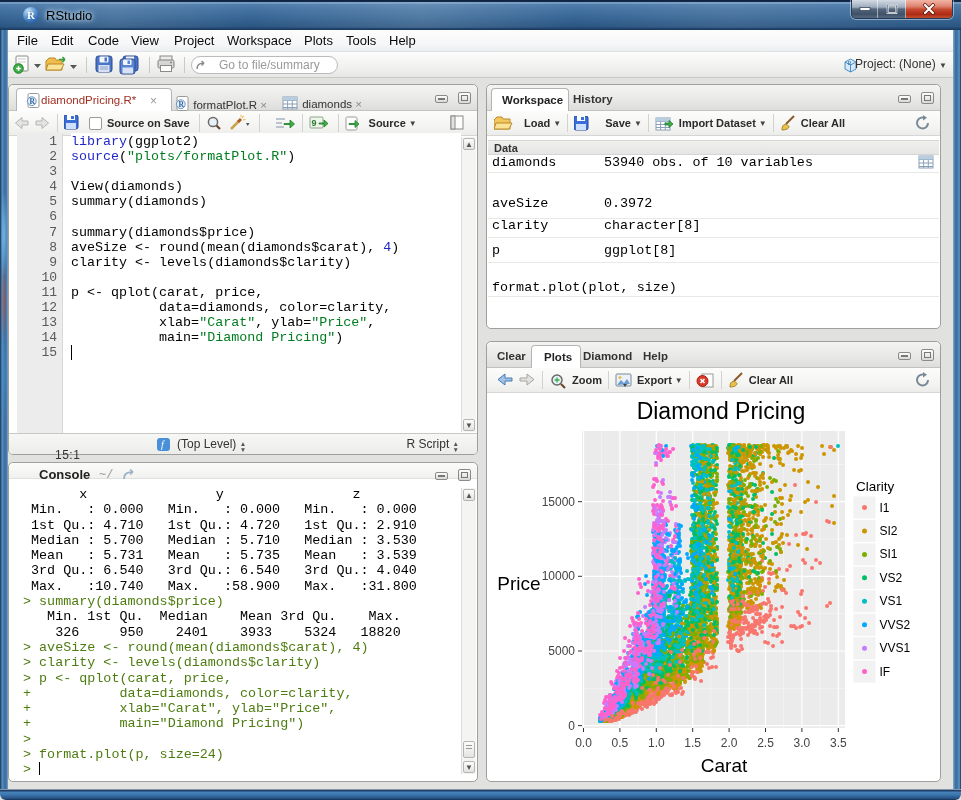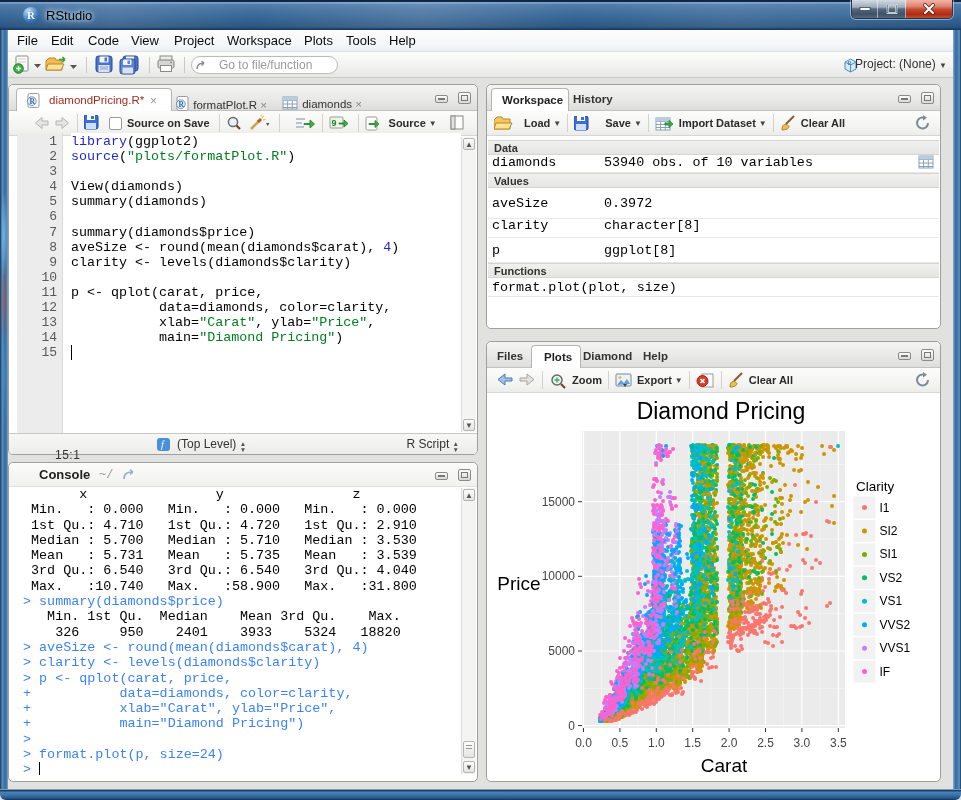--- a/index.html
+++ b/index.html
@@ -60,21 +60,21 @@
 #code{position:absolute;left:62px;top:48px;right:16px;bottom:21px;background:#fff;overflow:hidden;
  font-family:"Liberation Mono",monospace;font-size:13.35px;line-height:15.1px;padding:1px 0 0 0;white-space:pre}
 .kw{color:#2228c8}.st{color:#007d1f}.nu{color:#2228c8}
 #srcstatus{position:absolute;left:0;right:0;bottom:0;height:21px;border-top:1px solid #c8c8c6;
  background:linear-gradient(180deg,#f7f7f5 0,#ececea 100%);font-size:12px;color:#333;border-radius:0 0 4px 4px}
 .vscroll{position:absolute;right:1px;width:15px;background:#f4f4f2;border-left:1px solid #dcdcda}
 .varrow{position:absolute;left:1px;width:12px;height:12px;background:linear-gradient(#fdfdfd,#e3e3e1);border:1px solid #b5b5b3;border-radius:2px;color:#555;font-size:8px;line-height:11px;text-align:center}
 
 #console-content{position:absolute;left:0;top:24px;right:16px;bottom:6px;overflow:hidden;
  font-family:"Liberation Mono",monospace;font-size:13.4px;line-height:15.3px;white-space:pre;padding-left:14px;color:#000}
-.cmd{color:#3b82f6}
+.cmd{color:#4d7c0f}
 
 .wsec{position:absolute;left:1px;right:1px;height:15px;background:linear-gradient(180deg,#f0f0ee,#e5e5e3);
  border-bottom:1px solid #d5d5d3;border-top:1px solid #d5d5d3;font-size:11px;font-weight:bold;color:#333;padding:1px 0 0 6px}
 .wrow{position:absolute;left:1px;right:1px;border-bottom:1px solid #e8e8e6;font-family:"Liberation Mono",monospace;font-size:13.4px;color:#000}
 .wname{position:absolute;left:4px;top:50%;transform:translateY(-50%)}
 .wval{position:absolute;left:116px;top:50%;transform:translateY(-50%)}
 </style></head>
 <body>
 
 <div id="titlebar" class="abs">
@@ -153,41 +153,41 @@
  </g>
  <rect x="141" y="5" width="1" height="16" fill="#c9c9c7"></rect>
  <g transform="translate(150,4)">
   <rect x="2" y="0" width="12" height="5" fill="#ececea" stroke="#8a8a88"></rect>
   <rect x="0" y="4" width="16" height="8" rx="1.5" fill="#d6d6d4" stroke="#808080"></rect>
   <circle cx="13" cy="6.5" r="1" fill="#8a8a88"></circle>
   <rect x="2.5" y="9.5" width="11" height="6" fill="#fdfdfd" stroke="#8a8a88"></rect>
  </g>
  <rect x="176" y="5" width="1" height="16" fill="#c9c9c7"></rect>
 </svg>
-<div id="searchbox" class="abs">Go to file/function</div>
+<div id="searchbox" class="abs">Go to file/summary</div>
 <svg class="abs" style="left:196px;top:60px" width="14" height="11">
     <path d="M1 9 C1 4 4 3 8 3 M8 3 L5.5 1 M8 3 L5.5 5.5" stroke="#8a8a88" stroke-width="1.5" fill="none"></path>
   </svg>
 <svg class="abs" style="left:843px;top:58px" width="15" height="15">
     <path d="M7.5 1 L13 4 v7 L7.5 14 L2 11 V4 Z" fill="#d7e9f8" stroke="#4a90c4"></path>
     <path d="M2 4 L7.5 7 L13 4 M7.5 7 v7" stroke="#4a90c4" fill="none"></path>
     <text x="4.8" y="6.5" font-size="6" fill="#2a6aa4" font-family="Liberation Serif">R</text>
   </svg>
 <div id="projsel" class="abs">Project: (None) <span style="font-size:8px;color:#444">▼</span></div>
 
 <div class="pane" style="left:8px;top:84px;width:470px;height:371px">
 
 <div class="tabstrip">
  <div class="tab" style="left:7px;width:156px">
   <svg style="position:absolute;left:8px;top:4px" width="16" height="16">
           <rect x="3" y="0.5" width="11" height="14" rx="1.5" fill="#fff" stroke="#9a9a98"></rect>
           <circle cx="6.8" cy="8.2" r="4.4" fill="#e4eef8" stroke="#6a94c4"></circle>
           <text x="4.6" y="11" font-size="7.5" font-weight="bold" fill="#3a66a0" font-family="Liberation Serif">R</text>
         </svg>
-  <span class="tabtxt" style="left:32px;color:#a32f23">diamondPricing.R*</span>
+  <span class="tabtxt" style="left:24px;color:#a32f23">diamondPricing.R*</span>
   <span class="tabtxt" style="left:133px;color:#999;font-size:12px">×</span>
  </div>
  <div class="itab" style="left:165px">
   <svg style="position:relative;top:3px" width="16" height="16">
           <rect x="3" y="0.5" width="11" height="14" rx="1.5" fill="#fff" stroke="#9a9a98"></rect>
           <circle cx="6.8" cy="8.2" r="4.4" fill="#e4eef8" stroke="#6a94c4"></circle>
           <text x="4.6" y="11" font-size="7.5" font-weight="bold" fill="#3a66a0" font-family="Liberation Serif">R</text>
         </svg>
   formatPlot.R <span style="color:#888">×</span></div>
  <div class="itab" style="left:273px">
@@ -199,21 +199,21 @@
   diamonds <span style="color:#888">×</span></div>
  <div class="panebtns">
         <div class="pminb">
           <i></i>
         </div>
         <div class="pmaxb">
           <i></i>
         </div>
       </div>
 </div>
-<div class="ptool" style="top:26px;height:25px;display:flex;align-items:center;padding-left:24px">
+<div class="ptool" style="top:26px;height:25px;display:flex;align-items:center;padding-left:4px">
  <svg width="17" height="16">
         <path d="M15 10 H9 V13.5 L2.5 8 9 2.5 V6 H15 z" fill="#e4e4e2" stroke="#b5b5b3"></path>
       </svg>
  <svg width="17" height="16" style="margin-left:4px">
         <path d="M2 10 H8 V13.5 L14.5 8 8 2.5 V6 H2 z" fill="#e4e4e2" stroke="#b5b5b3"></path>
       </svg>
  <div class="tsep"></div>
  <svg width="16" height="16">
         <rect x="0" y="0" width="14" height="14" rx="2" fill="#3a6fd8" stroke="#24499c"></rect>
         <rect x="3" y="0" width="8" height="5" fill="#fff"></rect>
@@ -285,21 +285,21 @@
  <svg style="position:absolute;left:148px;top:4px" width="13" height="13">
         <rect width="13" height="13" rx="3" fill="#4a90d9"></rect>
         <text x="4" y="10" font-size="10" fill="#fff" font-family="Liberation Serif" font-style="italic">f</text>
       </svg>
  <span style="position:absolute;left:168px;top:3px">(Top Level) <span style="display:inline-flex;flex-direction:column;font-size:6.5px;line-height:5px;vertical-align:2px;color:#555">▲<span style="margin-top:1px">▼</span></span></span>
  <span style="position:absolute;right:18px;top:3px">R Script <span style="display:inline-flex;flex-direction:column;font-size:6.5px;line-height:5px;vertical-align:2px;color:#555">▲<span style="margin-top:1px">▼</span></span></span>
 </div>
 </div>
 
 <div class="pane" style="left:8px;top:462px;width:470px;height:320px">
- <div style="position:absolute;left:0;top:0;right:0;height:24px;background:linear-gradient(180deg,#fbfbfa,#f1f1ef);border-bottom:1px solid #e0e0de;border-radius:5px 5px 0 0">
+ <div style="position:absolute;left:0;top:0;right:0;height:16px;background:linear-gradient(180deg,#fbfbfa,#f1f1ef);border-bottom:1px solid #e0e0de;border-radius:5px 5px 0 0">
   <span style="position:absolute;left:30px;top:4px;font-size:13px;font-weight:bold;color:#222">Console</span>
   <span style="position:absolute;left:90px;top:5px;font-size:12px;color:#999;font-family:'Liberation Mono'">~/</span>
   <svg style="position:absolute;left:114px;top:6px" width="16" height="12">
         <path d="M1 10 C1 4 5 3 10 3 M10 3 L7 .5 M10 3 L7 5.5" stroke="#9ab0c4" stroke-width="1.6" fill="none"></path>
       </svg>
   <div class="panebtns" style="top:6px">
         <div class="pminb">
           <i></i>
         </div>
         <div class="pmaxb">
@@ -390,43 +390,41 @@
  <div class="wsec" style="top:55px">Data</div>
  <div class="wrow" style="top:67px;height:21px">
       <span class="wname">diamonds</span>
       <span class="wval">53940 obs. of 10 variables</span>
       <svg style="position:absolute;right:4px;top:3px" width="17" height="15">
         <rect x="1" y="1" width="14" height="12" fill="#fff" stroke="#8aa0b8"></rect>
         <path d="M1 4.5h14M1 8h14M1 11.5h14M5.6 1v12M10.3 1v12" stroke="#8aa0b8"></path>
         <rect x="1" y="1" width="14" height="3.5" fill="#b9cde0"></rect>
       </svg>
     </div>
- <div class="wsec" style="top:88px">Values</div>
  <div class="wrow" style="top:103px;height:31px">
       <span class="wname">aveSize</span>
       <span class="wval">0.3972</span>
     </div>
  <div class="wrow" style="top:128px;height:25px">
       <span class="wname">clarity</span>
       <span class="wval">character[8]</span>
     </div>
  <div class="wrow" style="top:153px;height:25px">
       <span class="wname">p</span>
       <span class="wval">ggplot[8]</span>
     </div>
- <div class="wsec" style="top:178px">Functions</div>
  <div class="wrow" style="top:193px;height:19px">
       <span class="wname">format.plot(plot, size)</span>
       <span class="wval"></span>
     </div>
 </div>
 
 <div class="pane" style="left:486px;top:341px;width:455px;height:441px">
  <div class="tabstrip">
-  <div class="itab" style="left:10px;font-weight:bold">Files</div>
+  <div class="itab" style="left:10px;font-weight:bold">Clear</div>
   <div class="tab" style="left:44px;width:50px">
         <span class="tabtxt" style="left:12px;font-weight:bold;color:#222">Plots</span>
       </div>
   <div class="itab" style="left:96px;font-weight:bold">Diamond</div>
   <div class="itab" style="left:156px;font-weight:bold">Help</div>
   <div class="panebtns">
         <div class="pminb">
           <i></i>
         </div>
         <div class="pmaxb">

